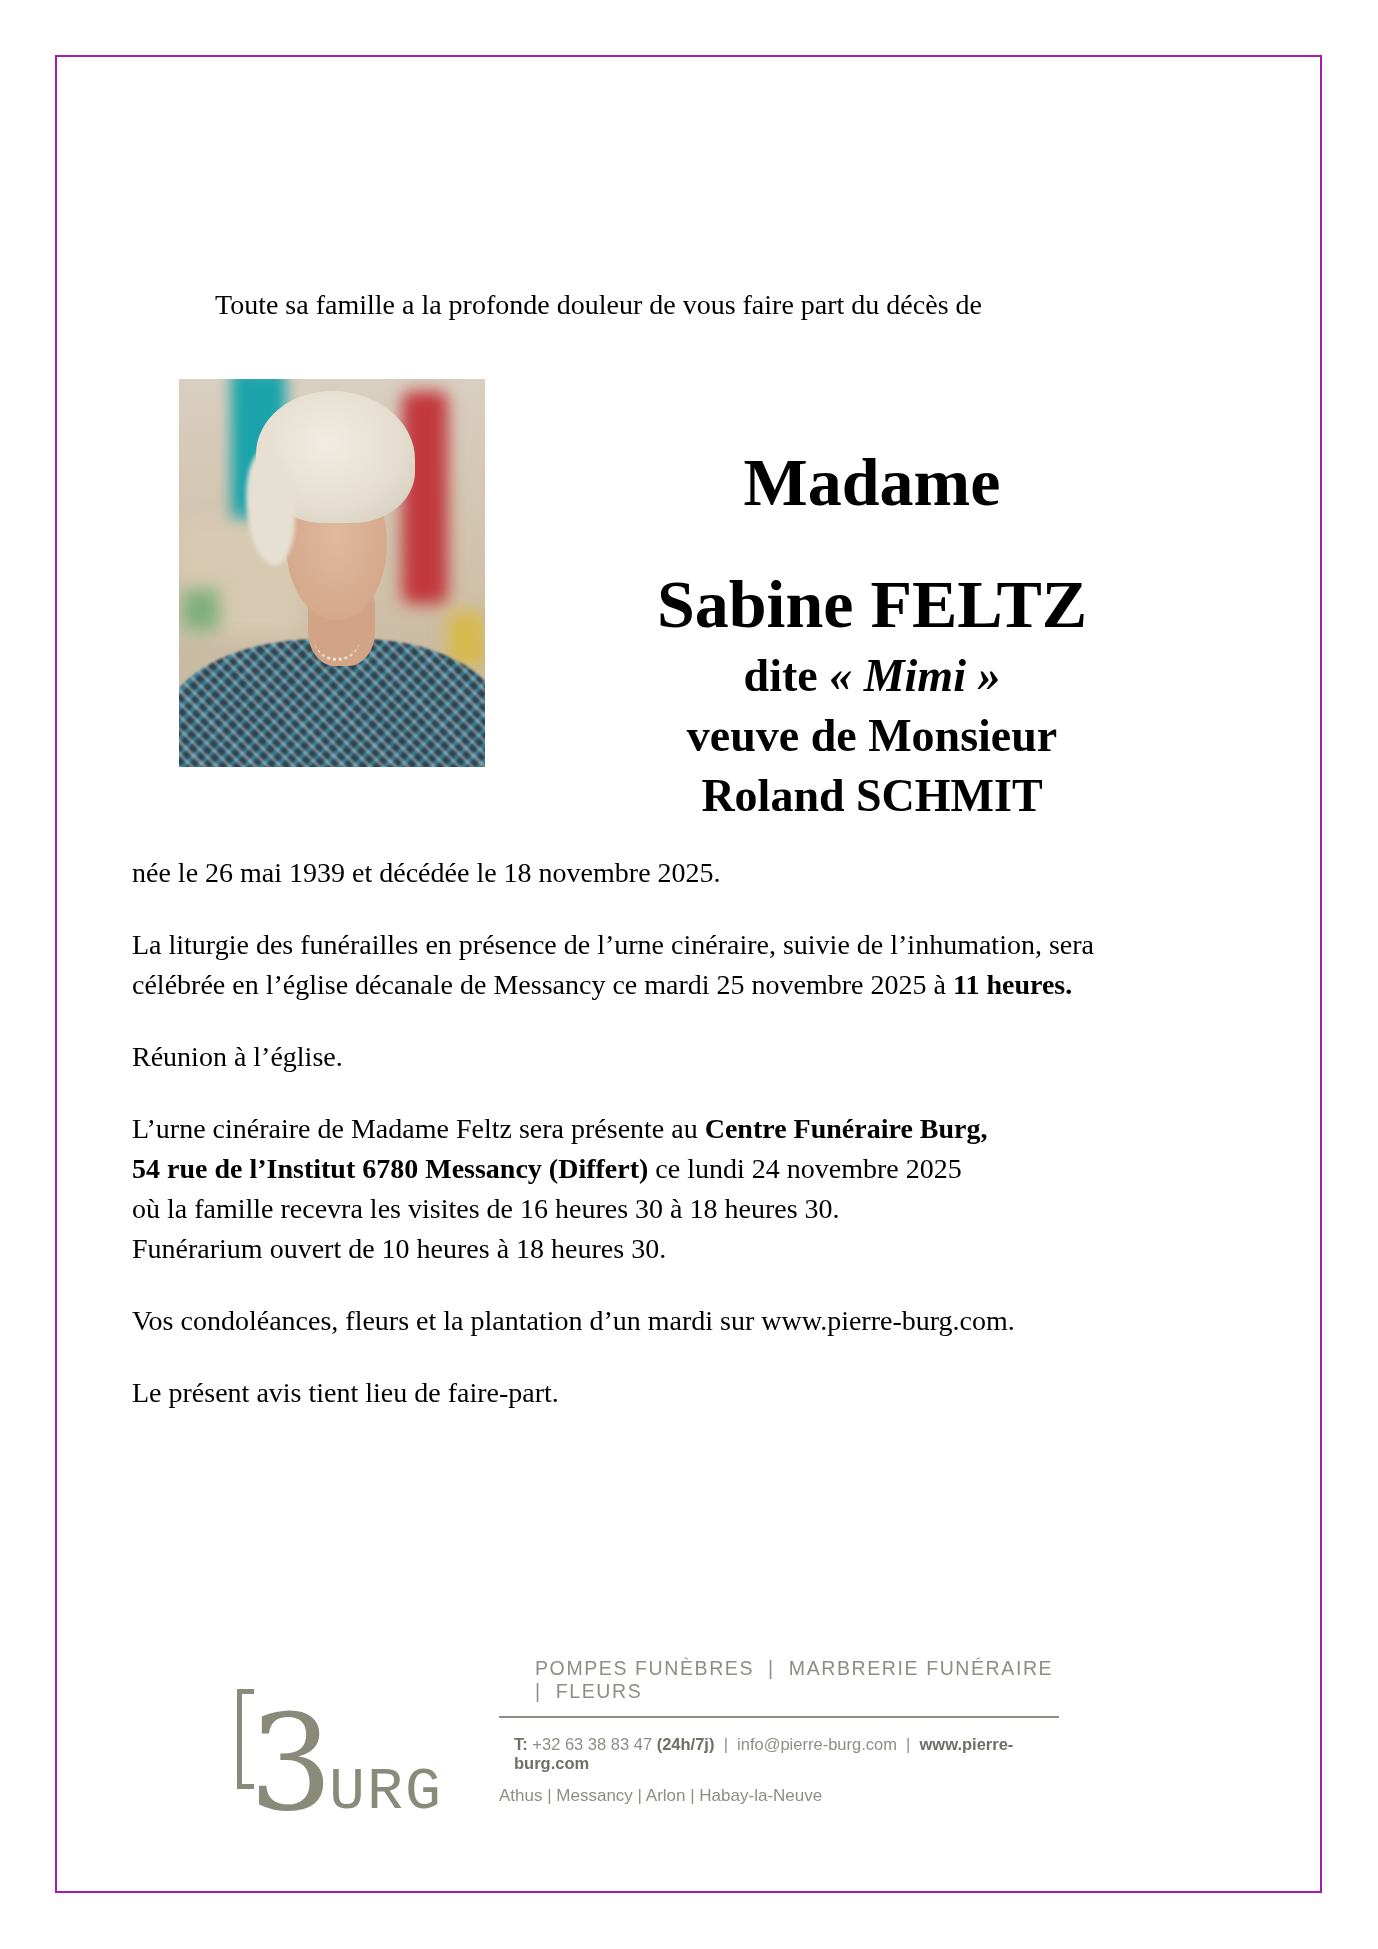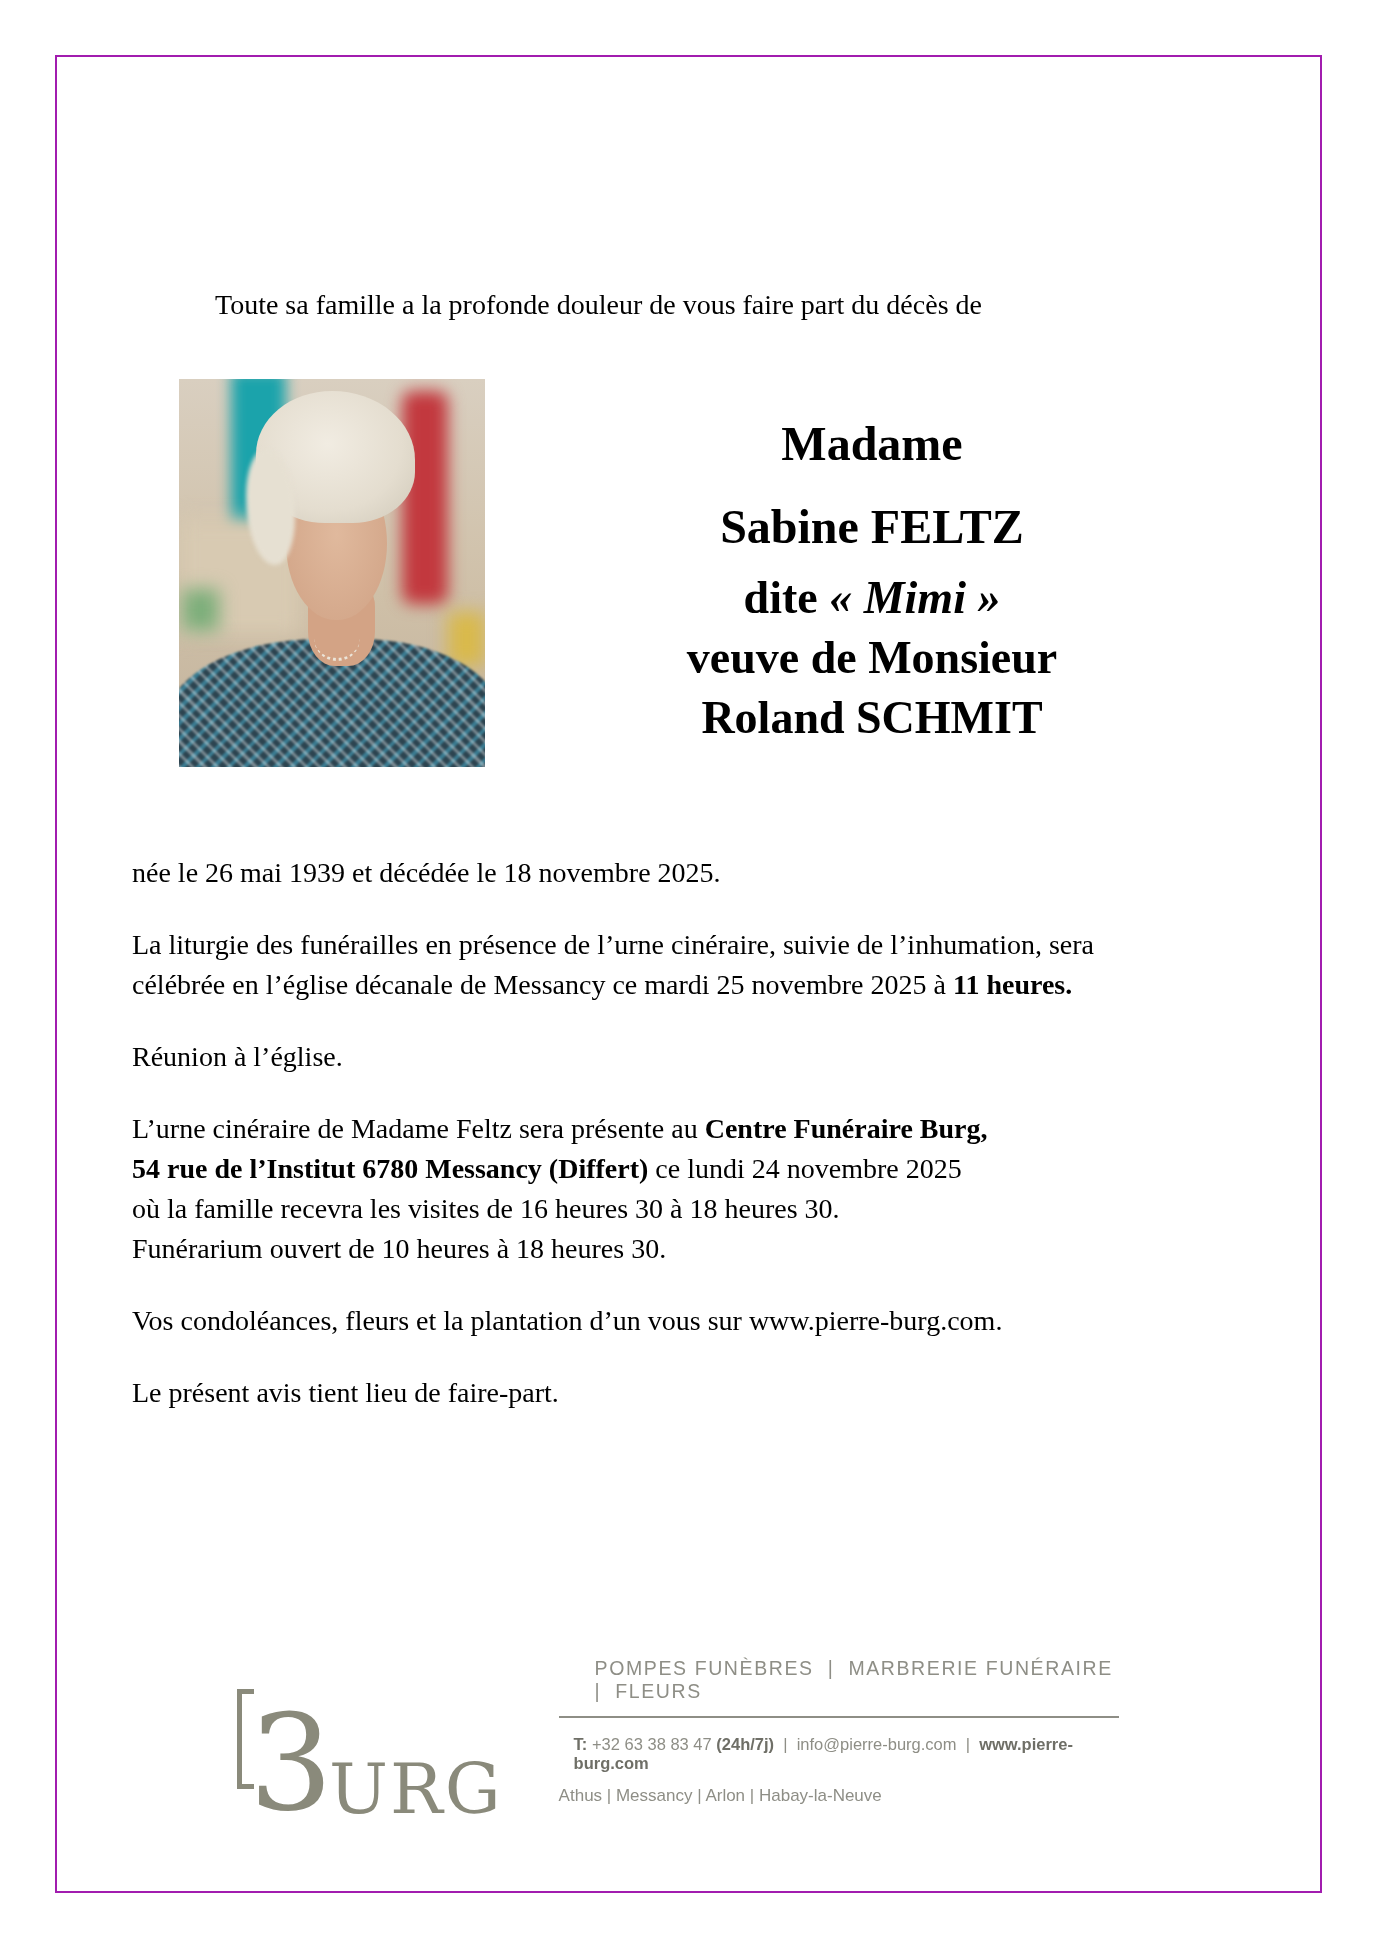--- a/index.html
+++ b/index.html
@@ -24,37 +24,37 @@
                             repeating-linear-gradient(-45deg,rgba(70,170,200,.55) 0 4px,transparent 4px 11px);
            border-radius:46% 42% 0 0 / 62% 55% 0 0;filter:blur(1px);}
   .ph-neck{left:42%;top:52%;width:22%;height:22%;background:#d3a385;border-radius:30% 30% 40% 40%;}
   .ph-face{left:35%;top:22%;width:33%;height:40%;background:radial-gradient(ellipse at 50% 45%,#e0b99d 0%,#d4a88b 75%,#c89a7e 100%);border-radius:48% 52% 50% 50%;}
   .ph-hair{left:25%;top:3%;width:52%;height:34%;background:radial-gradient(ellipse at 45% 40%,#f1ece2 0%,#e4ddcf 60%,#cfc8b8 100%);border-radius:55% 60% 45% 50%;}
   .ph-hair2{left:22%;top:18%;width:16%;height:30%;background:#e6e0d2;border-radius:40% 60% 40% 60%;filter:blur(2px);}
   .ph-necklace{left:44%;top:61%;width:15%;height:11%;border:0;border-bottom:3px dotted #ece6da;border-radius:50%;}
 
   
   .name-block{position:absolute;left:445px;top:345px;width:740px;text-align:center;font-weight:bold;}
-  .name-line-lg{font-size:48px;line-height:83px;}
+  .name-line-lg{font-size:68px;line-height:83px;margin-top:39px;}
   .name-line-sm{font-size:46px;line-height:60px;}
   .it{font-style:italic;}
 
   
   .body-block{position:absolute;left:75px;top:796px;width:1150px;font-size:28px;line-height:40px;}
   .body-block p{margin:0 0 32px 0;}
   .b{font-weight:bold;}
 
   
   .footer{position:absolute;left:180px;top:1598px;display:flex;align-items:flex-start;gap:56px;}
   .logo{display:flex;align-items:flex-end;font-family:"DejaVu Serif",serif;color:#8A8A7B;height:160px;}
   .logo-stem{width:5px;height:100px;background:#8A8A7B;margin:0 7px 26px 0;position:relative;}
   .logo-stem::before{content:"";position:absolute;left:0;top:0;width:17px;height:5px;background:#8A8A7B;}
   .logo-stem::after{content:"";position:absolute;left:0;bottom:0;width:17px;height:5px;background:#8A8A7B;}
   .logo-b{font-size:132px;line-height:.78;letter-spacing:-4px;}
-  .logo-urg{font-size:70px;line-height:.72;letter-spacing:2px;margin-bottom:1px;}
+  .logo-urg{font-size:60px;line-height:.72;letter-spacing:2px;margin-bottom:1px;font-family:Liberation Mono, monospace;}
   .finfo{width:565px;font-family:"Liberation Sans",sans-serif;color:#8E8E86;padding-top:2px;}
   .f-services{font-size:19.5px;letter-spacing:1.6px;margin-left:36px;}
   .f-rule{border:0;border-top:2px solid #8E8E86;margin:13px 0 0 0;width:560px;}
   .f-contact{font-size:16.5px;margin-top:17px;margin-left:15px;}
   .f-contact .fb{font-weight:bold;color:#6F6F67;}
   .f-locations{font-size:17px;margin-top:13px;}
 </style>
 </head>
 <body>
 
@@ -82,21 +82,21 @@
     <div class="name-line-sm"><span>dite </span><span class="it">« Mimi »</span></div>
     <div class="name-line-sm">veuve de Monsieur</div>
     <div class="name-line-sm">Roland SCHMIT</div>
   </div>
 
   <div class="body-block">
     <p>née le 26 mai 1939 et décédée le 18 novembre 2025.</p>
     <p><span class="pre">La liturgie des funérailles en présence de l’urne cinéraire, suivie de l’inhumation, sera</span><br><span class="pre">célébrée en l’église décanale de Messancy ce mardi 25 novembre 2025 à </span><span class="b pre">11 heures.</span></p>
     <p>Réunion à l’église.</p>
     <p><span class="pre">L’urne cinéraire de Madame Feltz sera présente au </span><span class="b pre">Centre Funéraire Burg,</span><br><span class="b pre">54 rue de l’Institut 6780 Messancy (Differt)</span><span class="pre"> ce lundi 24 novembre 2025</span><br><span>où la famille recevra les visites de 16 heures 30 à 18 heures 30.</span><br><span>Funérarium ouvert de 10 heures à 18 heures 30.</span></p>
-    <p>Vos condoléances, fleurs et la plantation d’un vous sur www.pierre-burg.com.</p>
+    <p>Vos condoléances, fleurs et la plantation d’un mardi sur www.pierre-burg.com.</p>
     <p>Le présent avis tient lieu de faire-part.</p>
   </div>
 
   <div class="footer">
     <div class="logo">
       <div class="logo-stem"></div>
       <span class="logo-b">3</span>
       <span class="logo-urg">URG</span>
     </div>
     <div class="finfo">

